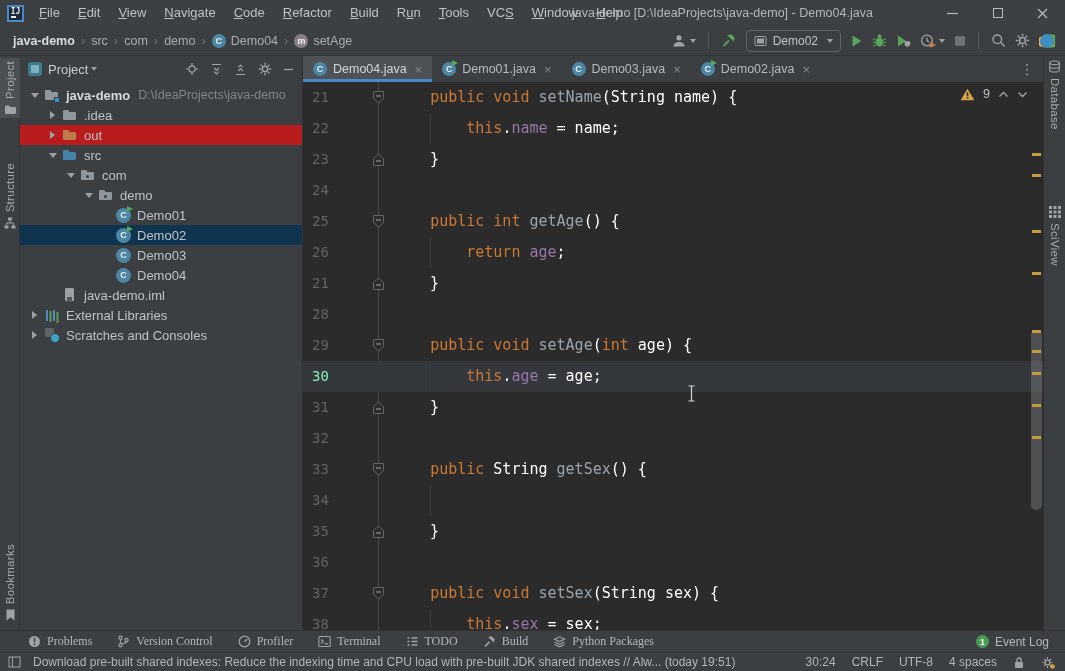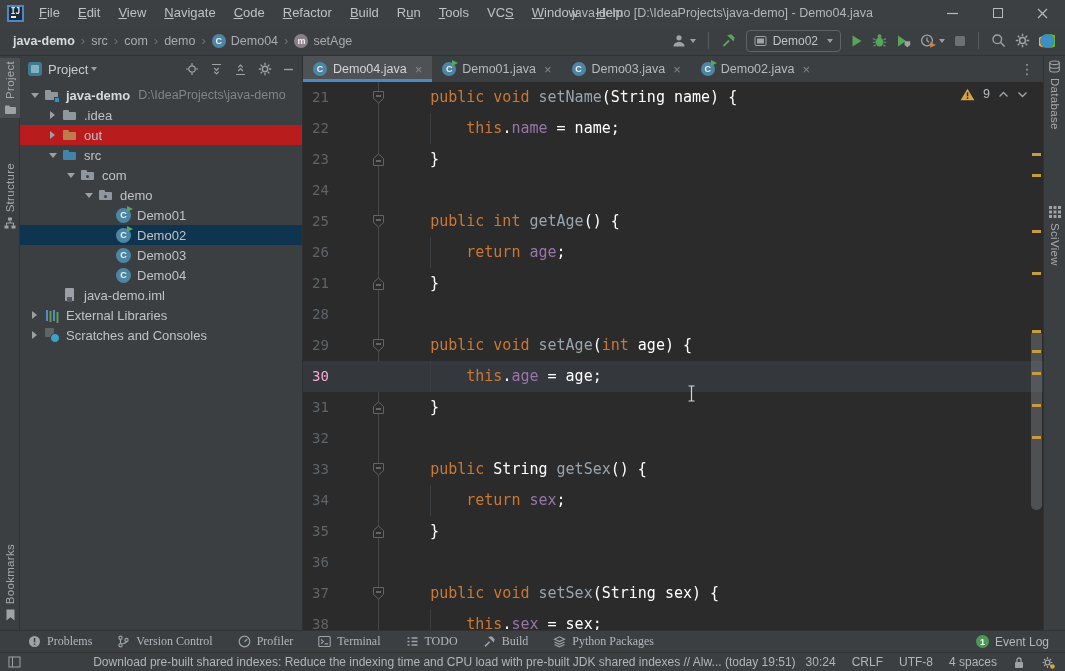--- a/index.html
+++ b/index.html
@@ -3,21 +3,20 @@
 <meta charset="utf-8">
 <style>
   * { box-sizing: border-box; margin: 0; padding: 0; }
   html,body { background:#222; }
   #app {
     position: relative; width: 1065px; height: 671px;
     background: #3c3f41; overflow: hidden;
     font-family: "Liberation Sans", sans-serif;
     color: #bdc1c3; font-size: 13px;
     user-select: none;
-    text-align: right;
   }
   
   #titlebar { position: relative; height: 26px; display: flex; align-items: center; background:#3d4043; }
   .logo { width:17px; height:17px; margin:0 6px 0 7px; border:2px solid #4A88C7; background:#1c2b3a;
           color:#e8eaec; font:bold 8px "DejaVu Sans Mono",monospace; display:flex; align-items:flex-start; justify-content:center; line-height:9px; position:relative;}
   .logo::after{content:''; position:absolute; left:2px; bottom:2px; width:5px; height:1.5px; background:#e8eaec;}
   #menu-bar { display:flex; align-items:center; height:100%; }
   .menu-item { padding:4px 9px; line-height:26px; color:#bdc1c3; cursor:default; }
   .menu-item u { text-decoration: underline; }
   #win-title { position:absolute; left:572px; top:0; line-height:26px; color:#b3b6b8; font-size:12.5px; white-space:nowrap;}
@@ -84,21 +83,21 @@
   .tab .ticon{ width:14px; height:14px; margin-right:6px;}
   .tab .close { margin-left:8px; color:#84898c; font-size:13px; }
   .tab.active { background:#4e5254; color:#d2d6d9; }
   .tab.active::after { content:''; position:absolute; left:0; right:0; bottom:0; height:3px; background:#4a88c7;}
   #tab-more { margin-left:auto; color:#9da0a3; font-size:14px; display:flex; align-items:center; padding:0 9px;}
   #code-area { position:relative; flex:1; overflow:hidden; font-family:"DejaVu Sans Mono",monospace; font-size:15px;}
   .fold-rail { position:absolute; left:75px; top:0; bottom:0; width:1px; background:#45484a; }
   .line { position:relative; height:31px; }
   .line.cur { background:#34373c; }
   .ln { position:absolute; left:9px; top:0; line-height:31px; font-size:14px; color:#5f6468;}
-  .line.cur .ln { color:#f9a8d4; }
+  .line.cur .ln { color:#86efac; }
   .fold { position:absolute; left:69px; top:8px; width:13px; height:15px; z-index:2;}
   .guide { position:absolute; left:127px; top:0; bottom:0; width:1px; background:#3a3e40;}
   .code { position:absolute; left:91px; top:0; line-height:31px; white-space:pre;}
   .sg-p { color:#ffffff; } .sg-k { color:#cc7832; } .sg-m { color:#9aa4ad; } .sg-fl { color:#9876aa; }
   #warn-widget { position:absolute; top:5px; right:15px; display:flex; align-items:center; gap:8px; z-index:6;
                  color:#babdc0; font-family:"Liberation Sans",sans-serif; font-size:12.5px;}
   #scroll-thumb { position:absolute; right:1px; width:11px; border-radius:5px; background:rgba(170,175,180,0.28); z-index:4;}
   .stripe-mark { position:absolute; right:2px; width:9px; height:3px; background:#c79c3f; z-index:5;}
   #mouse-cursor { position:absolute; z-index:9; }
   
@@ -106,21 +105,21 @@
   .vbtn-r { position:absolute; left:0; width:21px; display:flex; flex-direction:column; align-items:center; gap:5px;
             color:#a6a9ab; font-size:11.5px; }
   .vbtn-r .vtext { writing-mode: vertical-rl; letter-spacing:0.3px;}
   
   #bottombar { height:22px; border-top:1px solid #323232; display:flex; align-items:center; padding-left:28px; gap:25px; background:#3c3f41; font-size:12px;}
   .bbtn { display:flex; align-items:center; gap:6px; color:#b4b7ba; }
   #event-log { margin-left:auto; margin-right:16px; display:flex; align-items:center; gap:6px; color:#b4b7ba;}
   #event-badge { width:13px; height:13px; border-radius:50%; background:#499C54; color:#fff; font:bold 9px "Liberation Sans",sans-serif;
                  display:flex; align-items:center; justify-content:center;}
   #statusbar { height:19px; border-top:1px solid #323232; display:flex; align-items:center; padding:0 10px 0 8px; gap:10px; background:#3c3f41; font-size:12px; color:#b2b5b8;}
-  #status-msg { white-space:nowrap; overflow:hidden; margin-left:8px; flex:1;}
+  #status-msg { white-space:nowrap; overflow:hidden; margin-left:2px; flex:1;}
   #status-right { display:flex; align-items:center; gap:16px; white-space:nowrap;}
 </style>
 </head>
 <body>
 
 <div id="app">
 
   <div id="titlebar">
     <div class="logo">IJ</div>
     <div id="menu-bar">
@@ -497,21 +496,20 @@
               <span class="ln">33</span>
               <span class="fold"><svg width="13" height="15" viewBox="0 0 13 15">
                   <path d="M1.5 1.5 h10 v7 l-5 4.5 l-5 -4.5 z" fill="#2b2b2b" stroke="#5f6568"></path>
                   <line x1="4" y1="6" x2="9" y2="6" stroke="#9da0a3"></line>
                 </svg></span>
               <span class="code"><span class="sg-p">    </span><span class="sg-k">public </span><span class="sg-p">String </span><span class="sg-m">getSex</span><span class="sg-p">() {</span></span>
             </div>
             <div class="line">
               <span class="ln">34</span>
               <span class="guide"></span>
-              <span class="code"><span class="sg-p">        </span><span class="sg-k">return </span><span class="sg-fl">sex</span><span class="sg-p">;</span></span>
             </div>
             <div class="line">
               <span class="ln">35</span>
               <span class="fold"><svg width="13" height="15" viewBox="0 0 13 15">
                   <path d="M1.5 13.5 h10 v-7 l-5 -4.5 l-5 4.5 z" fill="#2b2b2b" stroke="#5f6568"></path>
                   <line x1="4" y1="9" x2="9" y2="9" stroke="#9da0a3"></line>
                 </svg></span>
               <span class="code"><span class="sg-p">    }</span></span>
             </div>
             <div class="line">

